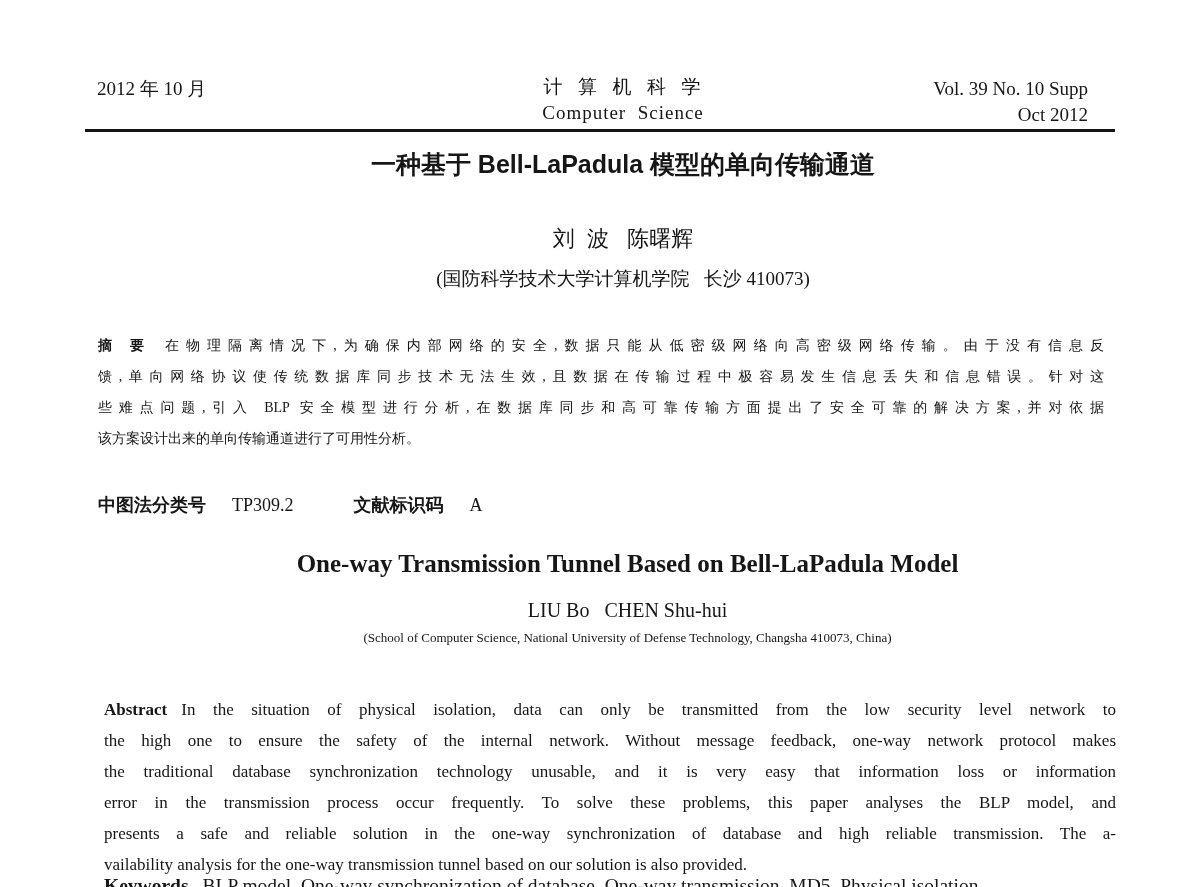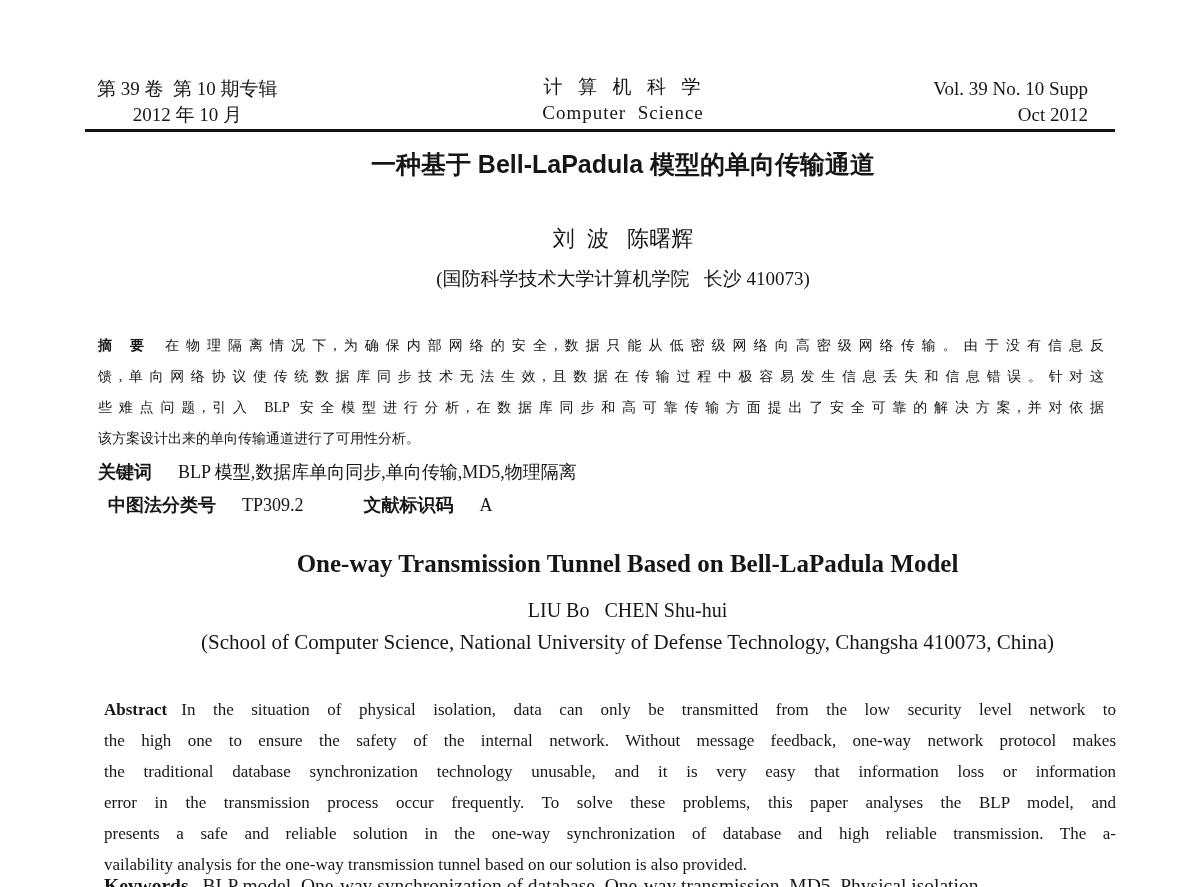--- a/index.html
+++ b/index.html
@@ -26,43 +26,42 @@
   .rule{left:85px;top:129px;width:1030px;height:3px;background:#141414;}
 
   
   .title-cn{top:148px;font-size:25px;font-weight:bold;}
   .authors-cn{top:224px;font-size:22px;font-weight:normal;}
   .affil-cn{top:266px;font-size:19px;}
 
   
   .abs-cn{left:98px;top:330px;width:1006px;font-size:14px;line-height:31px;}
   .kw-cn{left:98px;top:460px;font-size:18px;}
-  .clc{left:108px;top:493px;font-size:18px;}
+  .clc{left:98px;top:493px;font-size:18px;}
   .blabel{font-family:"Liberation Sans","DejaVu Sans",sans-serif;font-weight:bold;}
   .gap-r{margin-right:26px;}
   .gap-rl{margin-right:26px;margin-left:60px;}
 
   
   .title-en{top:550px;font-size:25px;font-weight:bold;}
   .authors-en{top:599px;font-size:20px;}
-  .affil-en{top:630px;font-size:21px;}
+  .affil-en{top:630px;font-size:13px;}
   .abs-en{left:95px;top:694px;width:1012px;font-size:17px;line-height:31px;}
   .kw-en{left:95px;top:875px;width:1012px;font-size:19.5px;}
 
   .jline{text-align:justify;text-align-last:justify;}
   .jline.last{text-align-last:left;}
   .lbl-abstract{margin-right:14px;}
 </style>
 </head>
 <body>
 
 <div id="page">
 
   <div class="abs hdr hdr-left">
-    <div class="pre">第 39 卷  第 10 期专辑</div>
     <div class="pre">2012 年 10 月</div>
   </div>
   <div class="abs hdr hdr-center center">
     <div class="pre">计  算  机  科  学</div>
     <div class="pre en">Computer  Science</div>
   </div>
   <div class="abs hdr hdr-right">
     <div>Vol. 39 No. 10 Supp</div>
     <div>Oct 2012</div>
   </div>
@@ -74,23 +73,20 @@
 
   <div class="abs abs-cn">
     <div class="jline">
       <span class="blabel lbl-abstract">摘  要</span><span>在物理隔离情况下,为确保内部网络的安全,数据只能从低密级网络向高密级网络传输。由于没有信息反</span>
     </div>
     <div class="jline">馈,单向网络协议使传统数据库同步技术无法生效,且数据在传输过程中极容易发生信息丢失和信息错误。针对这</div>
     <div class="jline">些难点问题,引入 BLP 安全模型进行分析,在数据库同步和高可靠传输方面提出了安全可靠的解决方案,并对依据</div>
     <div class="jline last">该方案设计出来的单向传输通道进行了可用性分析。</div>
   </div>
 
-  <div class="abs kw-cn">
-    <span class="blabel gap-r">关键词</span><span>BLP 模型,数据库单向同步,单向传输,MD5,物理隔离</span>
-  </div>
 
   <div class="abs clc">
     <span class="blabel gap-r">中图法分类号</span><span>TP309.2</span><span class="blabel gap-rl">文献标识码</span><span>A</span>
   </div>
 
   <div class="abs center title-en serif">One-way Transmission Tunnel Based on Bell-LaPadula Model</div>
   <div class="abs center authors-en serif pre">LIU Bo   CHEN Shu-hui</div>
   <div class="abs center affil-en serif">(School of Computer Science, National University of Defense Technology, Changsha 410073, China)</div>
 
   <div class="abs abs-en serif">

